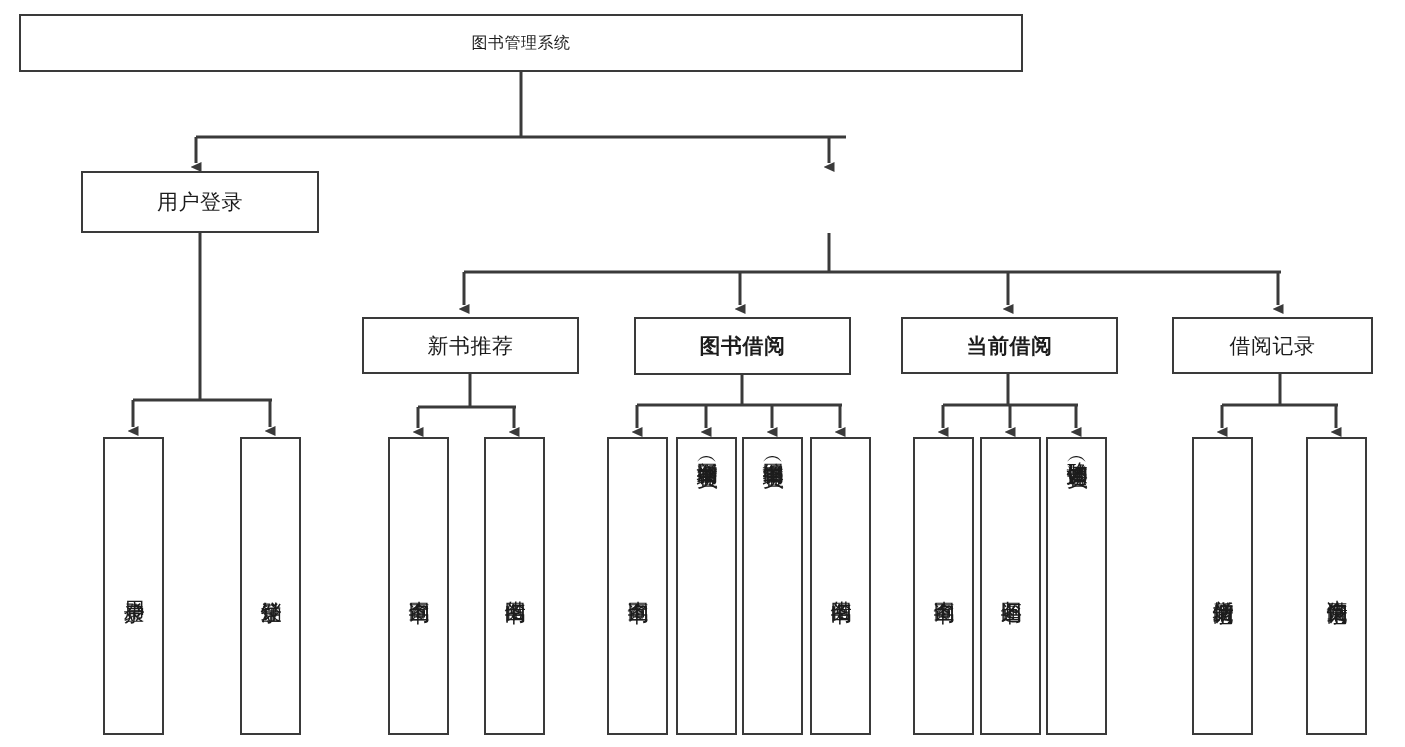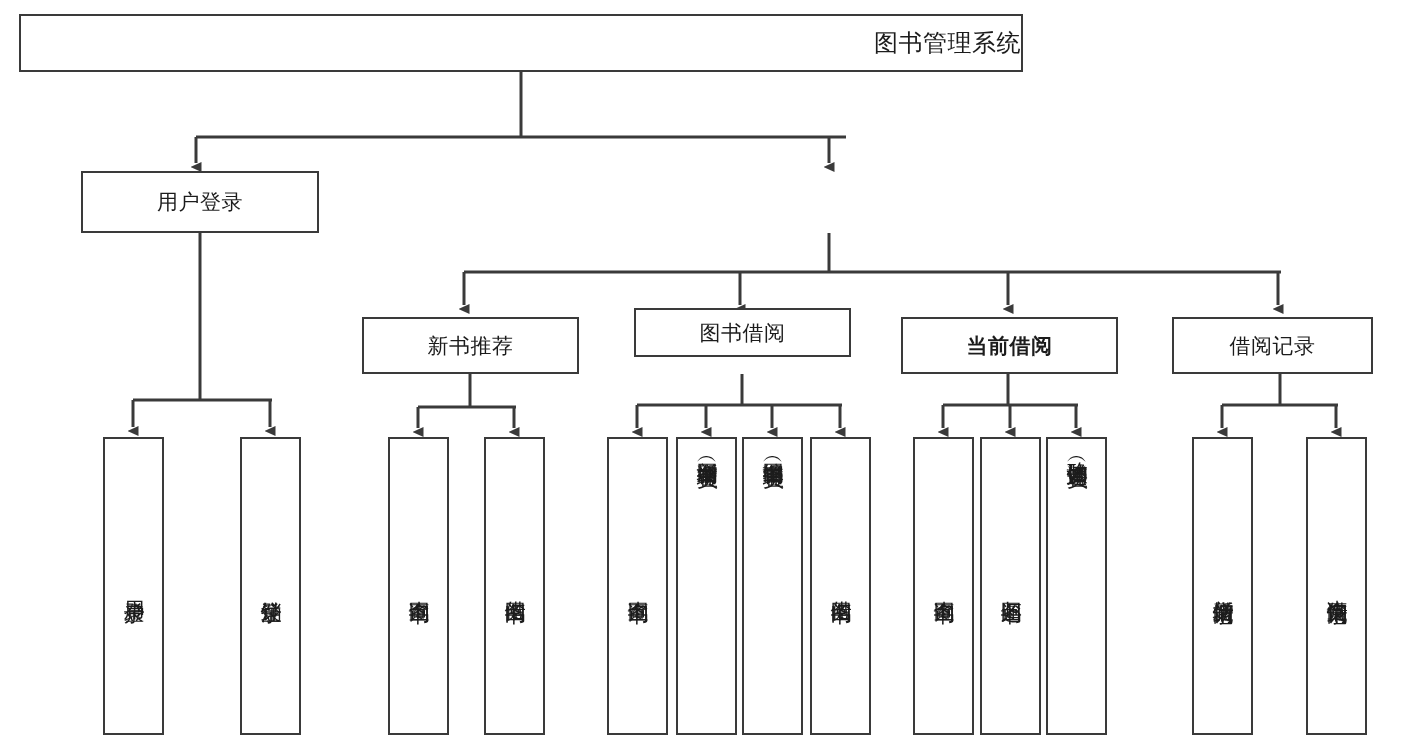--- a/index.html
+++ b/index.html
@@ -31,23 +31,22 @@
     border: 2px solid #3a3a3a;
     background: #ffffff;
     display: flex;
     align-items: center;
     justify-content: center;
     text-align: center;
     color: #1c1c1c;
     font-weight: 400;
   }
   .node.root {
-    font-size: 24px;
+    font-size: 16px;
     letter-spacing: 0.5px;
-    justify-content: flex-end;
   }
   .node.level2 {
     font-size: 21px;
     letter-spacing: 0.5px;
   }
   .node.leaf {
     font-size: 21px;
     letter-spacing: 1px;
     align-items: flex-start;
     justify-content: center;
@@ -142,21 +141,21 @@
 
   <div class="node level2" style="left:81px; top:171px; width:238px; height:62px;">
     <span>用户登录</span>
   </div>
 
 
   <div class="node level2" style="left:362px; top:317px; width:217px; height:57px;">
     <span>新书推荐</span>
   </div>
 
-  <div class="node level2" style="left:634px; top:308px; width:217px; height:49px;">
+  <div class="node level2" style="left:634px; top:317px; width:217px; height:58px;font-weight:bold;">
     <span>图书借阅</span>
   </div>
 
   <div class="node level2" style="left:901px; top:317px; width:217px; height:57px;font-weight:bold;">
     <span>当前借阅</span>
   </div>
 
   <div class="node level2" style="left:1172px; top:317px; width:201px; height:57px;">
     <span>借阅记录</span>
   </div>

